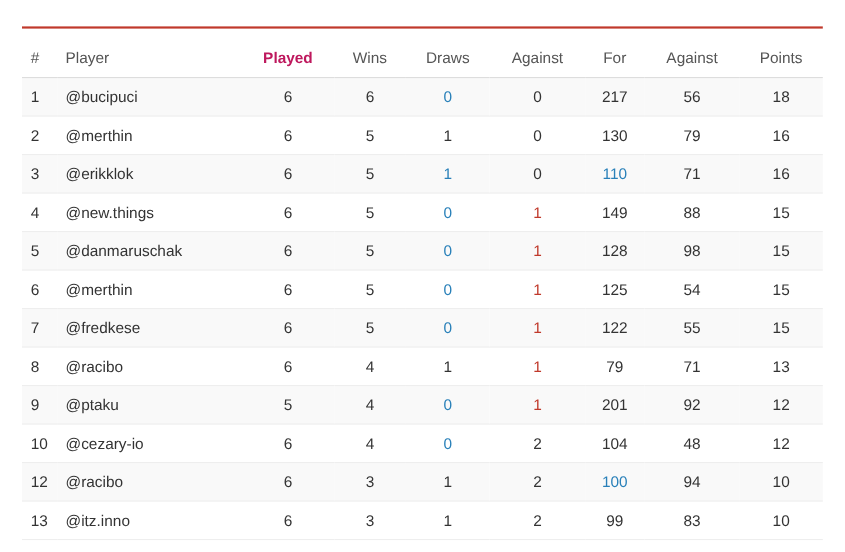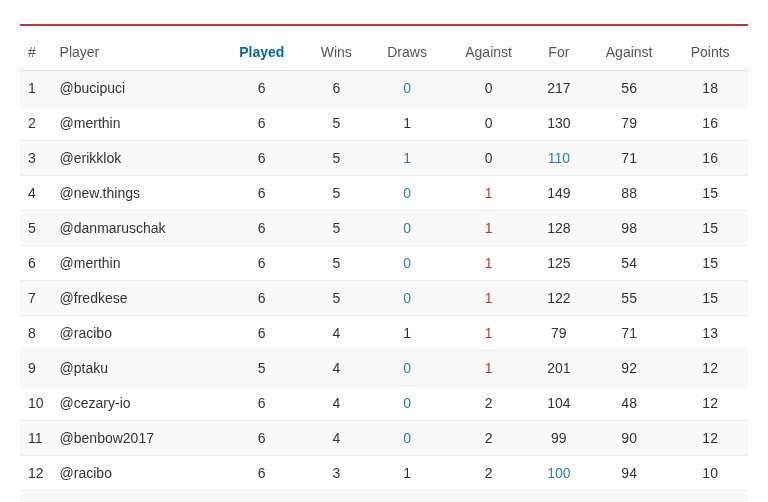--- a/index.html
+++ b/index.html
@@ -28,21 +28,21 @@
     }
     thead th {
       text-align: left;
       padding: 10px 8px;
       font-weight: normal;
       color: #555;
       border-bottom: 1px solid #ddd;
       white-space: nowrap;
     }
     thead th.played-col {
-      color: #0369a1;
+      color: #be185d;
       font-weight: bold;
     }
     tbody tr {
       border-bottom: 1px solid #eee;
     }
     tbody tr:nth-child(odd) {
       background: #f9f9f9;
     }
     tbody tr:nth-child(even) {
       background: #fff;
@@ -183,31 +183,20 @@
         <td>@cezary-io</td>
         <td class="num">6</td>
         <td class="num">4</td>
         <td class="num blue">0</td>
         <td class="num">2</td>
         <td class="num">104</td>
         <td class="num">48</td>
         <td class="num">12</td>
       </tr>
       <tr>
-        <td>11</td>
-        <td>@benbow2017</td>
-        <td class="num">6</td>
-        <td class="num">4</td>
-        <td class="num blue">0</td>
-        <td class="num">2</td>
-        <td class="num">99</td>
-        <td class="num">90</td>
-        <td class="num">12</td>
-      </tr>
-      <tr>
         <td>12</td>
         <td>@racibo</td>
         <td class="num">6</td>
         <td class="num">3</td>
         <td class="num">1</td>
         <td class="num">2</td>
         <td class="num blue">100</td>
         <td class="num">94</td>
         <td class="num">10</td>
       </tr>

